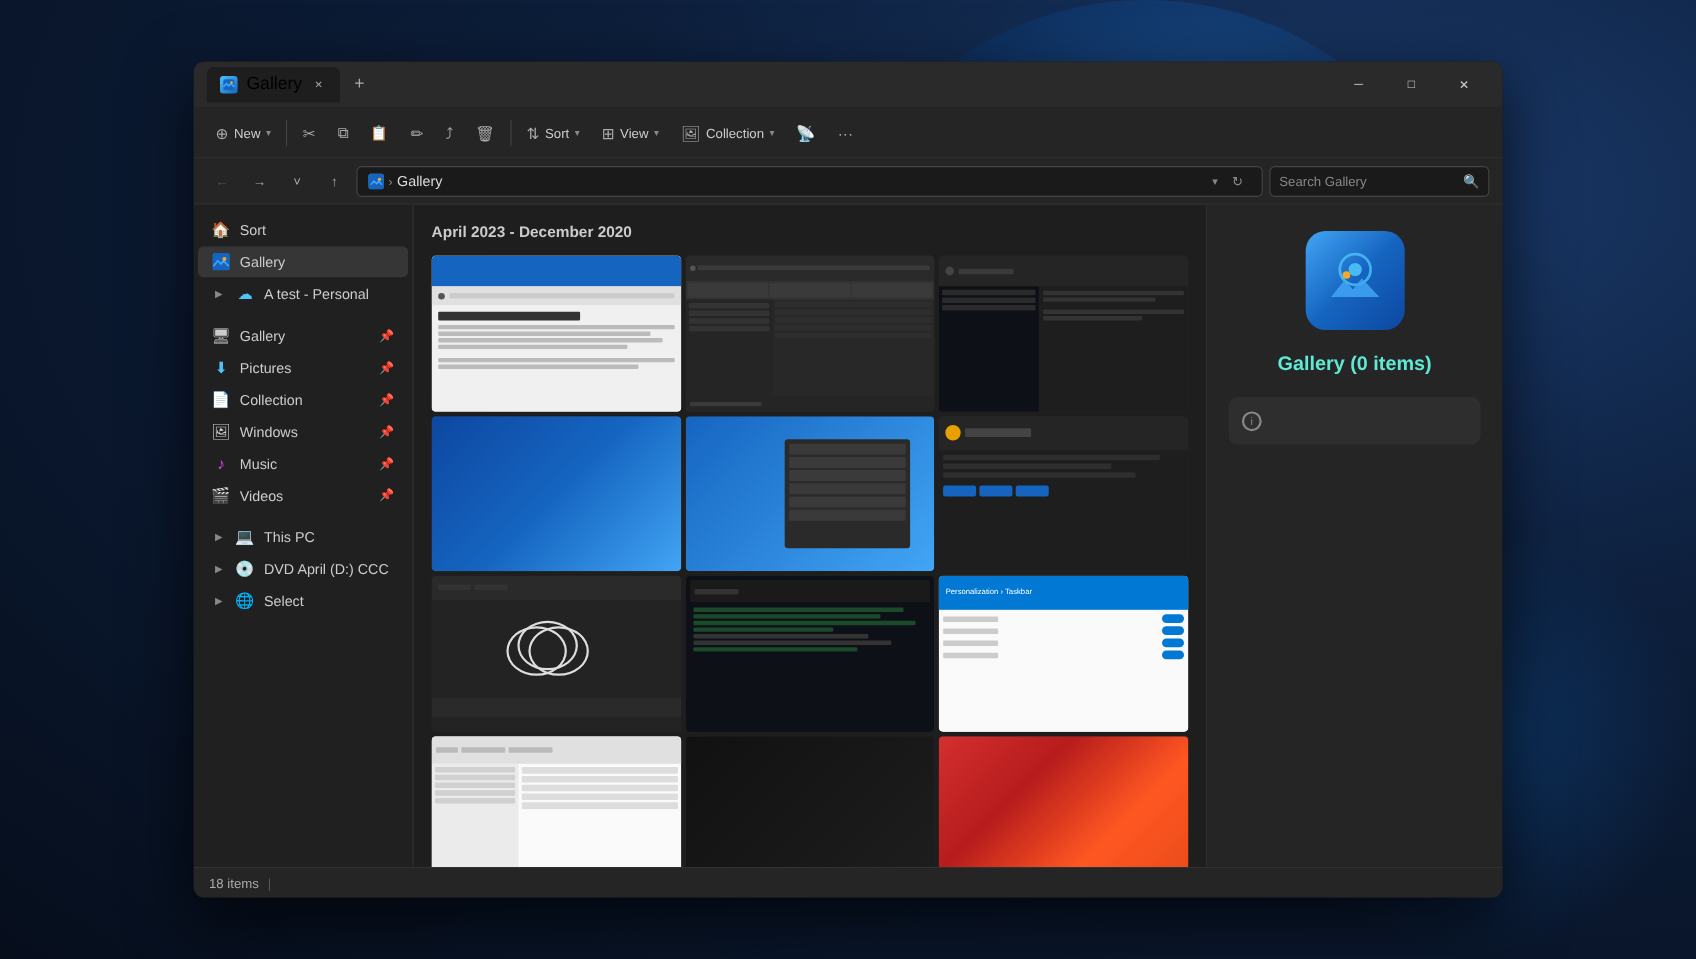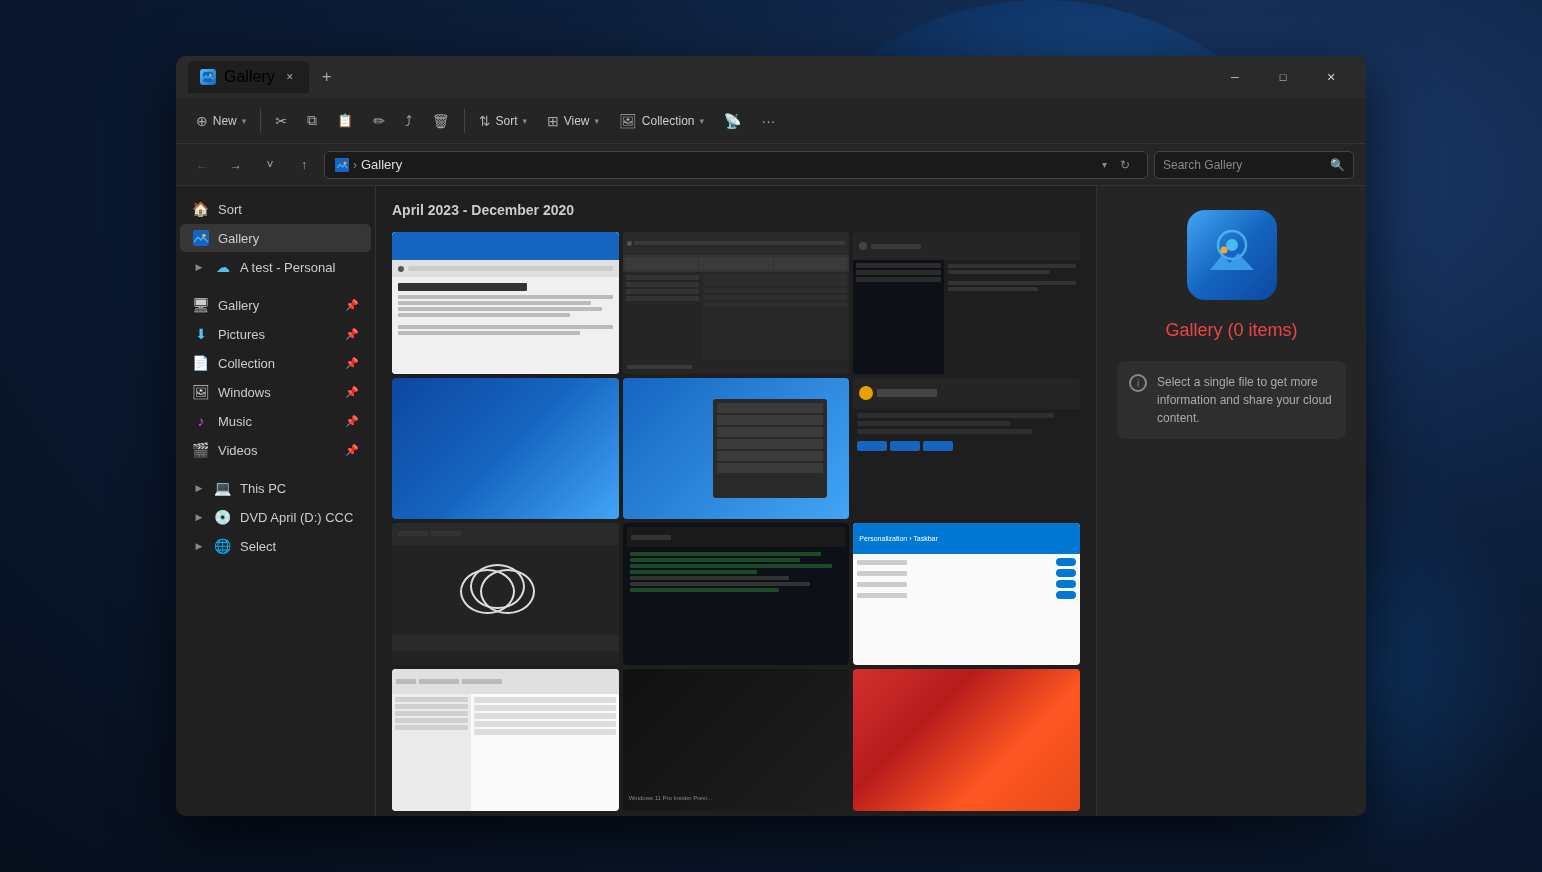--- a/index.html
+++ b/index.html
@@ -403,22 +403,22 @@
       background: linear-gradient(135deg, #42a5f5 0%, #1565c0 50%, #0d47a1 100%);
       display: flex;
       align-items: center;
       justify-content: center;
       margin-bottom: 20px;
       position: relative;
       overflow: hidden;
     }
     .gallery-title {
       font-size: 18px;
-      color: #ef4444;
-      font-weight: 400;
+      color: #5eead4;
+      font-weight: 700;
       margin-bottom: 20px;
       text-align: right;
     }
     .info-message {
       display: flex;
       align-items: flex-start;
       gap: 10px;
       background: #2e2e2e;
       border-radius: 8px;
       padding: 12px;
@@ -888,18 +888,21 @@
           </defs>
           <circle cx="30" cy="20" r="14" fill="none" stroke="#4fc3f7" stroke-width="2.5" opacity="0.8"></circle>
           <circle cx="30" cy="20" r="6" fill="#4fc3f7" opacity="0.9"></circle>
           <path d="M8 45 L20 30 L28 38 L36 28 L52 45 Z" fill="#42a5f5" opacity="0.85"></path>
           <circle cx="22" cy="25" r="3.5" fill="#f9a825"></circle>
         </svg>
       </div>
       <div class="gallery-title">Gallery (0 items)</div>
       <div class="info-message">
         <div class="info-icon">i</div>
-        <div class="info-text">Select a single file to get more information and share your cloud content.</div>
       </div>
     </div>
   </div>
 
+  <div class="status-bar">
+    <span class="status-text">18 items</span>
+    <span class="status-separator">|</span>
+  </div>
 </div>
 
 </body></html>

